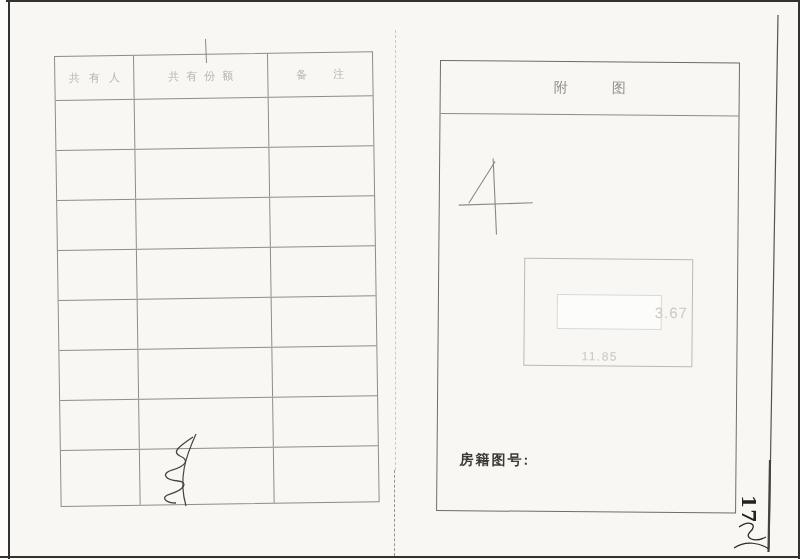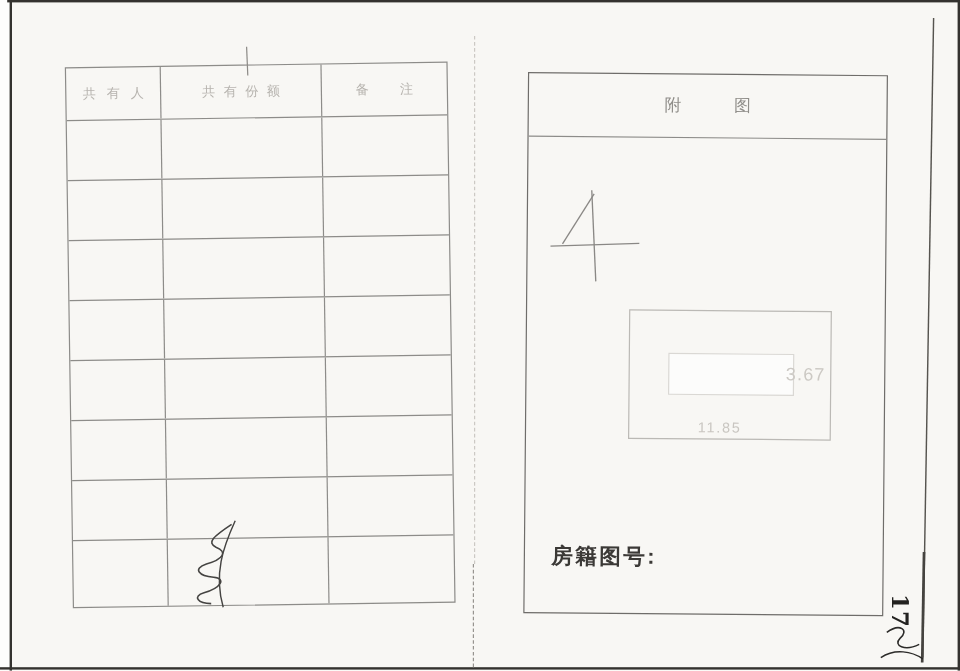--- a/index.html
+++ b/index.html
@@ -69,21 +69,21 @@
   .diag-num-side{
     position:absolute;left:130px;top:44px;
     font-size:15px;color:#ccc9c4;letter-spacing:1px;
   }
   .diag-num-bottom{
     position:absolute;left:57px;top:78px;
     font-size:12px;color:#c9c6c1;letter-spacing:1.5px;margin-top:12px;
   }
   .rfooter{
     position:absolute;left:22px;top:390px;
-    color:#3b3936;font-size:18px;font-weight:bold;letter-spacing:2px;
+    color:#3b3936;font-size:14px;font-weight:bold;letter-spacing:2px;
   }
 
   
   .pageno{
     position:absolute;left:737px;top:489px;width:24px;height:36px;
     font-family:"DejaVu Serif","Liberation Serif",serif;
     font-size:19px;font-weight:600;color:#232220;letter-spacing:1px;
     transform:rotate(90deg);transform-origin:center;
     text-align:center;line-height:36px;
   }

